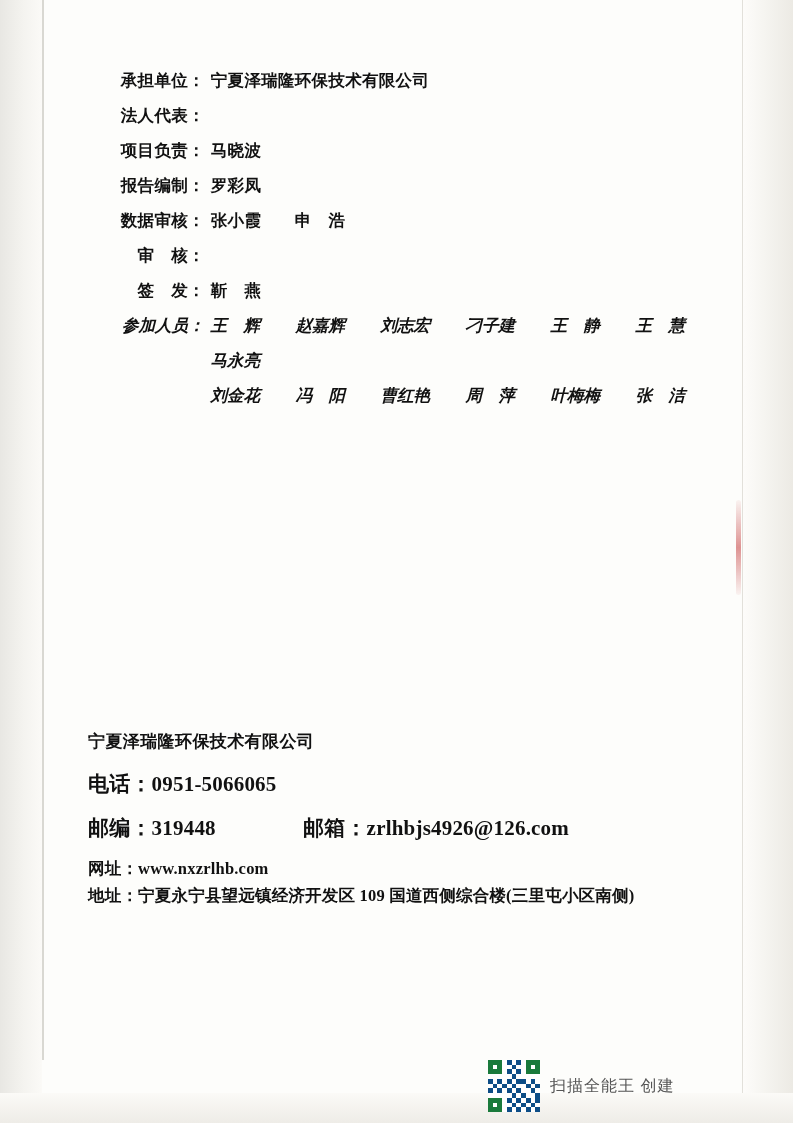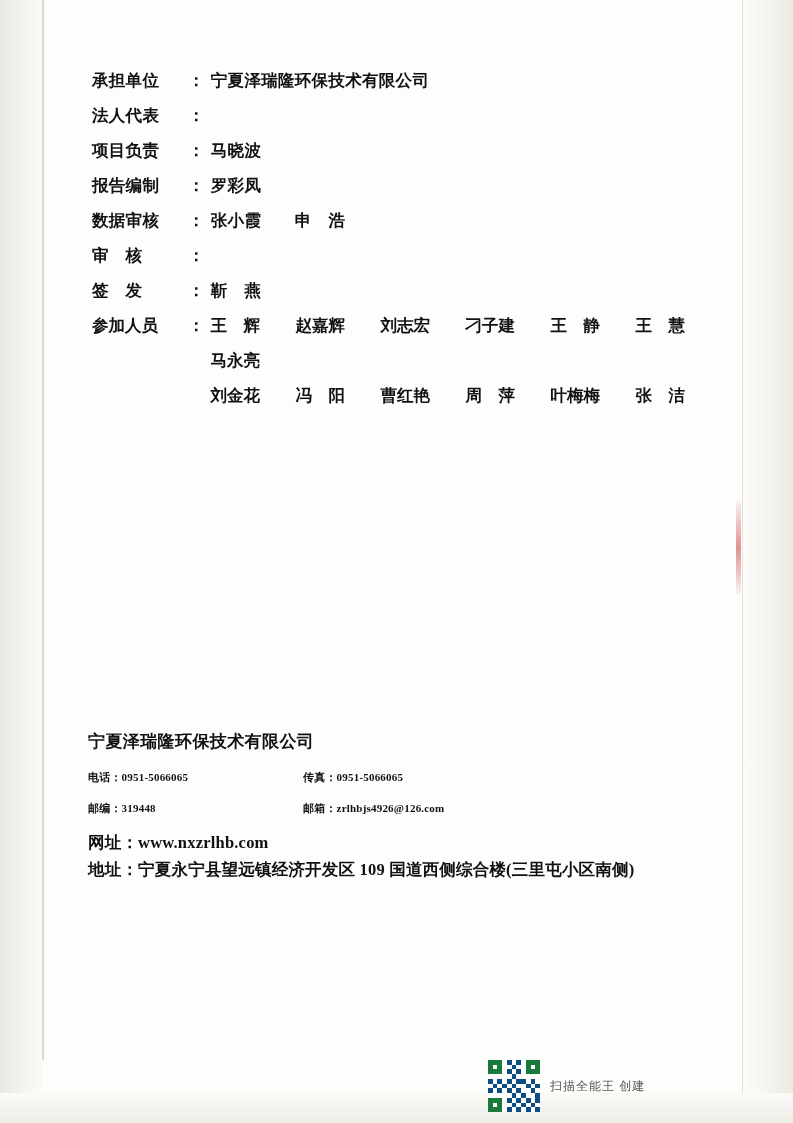--- a/index.html
+++ b/index.html
@@ -90,34 +90,36 @@
     white-space: nowrap;
   }
   .credit-label {
     width: 96px;
     flex: 0 0 96px;
     display: flex;
     justify-content: space-between;
   }
   .credit-label.tight {
     display: block;
+    text-align: right;
   }
   .credit-colon {
     margin-right: 6px;
   }
   .credit-value {
     flex: 1;
   }
 
   .participants-row {
     display: flex;
     align-items: baseline;
     font-size: 16.5px;
     font-weight: bold;
     white-space: nowrap;
+    font-style: italic;
   }
   .participants-names {
     display: flex;
     flex-direction: column;
     gap: 13px;
   }
   .p-line {
     display: flex;
   }
   .p-name {
@@ -134,21 +136,21 @@
     width: 640px;
     font-weight: bold;
   }
   .company-name {
     font-size: 17px;
     letter-spacing: 0.4px;
     margin-bottom: 17px;
   }
   .contact-line {
     display: flex;
-    font-size: 11px;
+    font-size: 21px;
     margin-bottom: 16px;
     letter-spacing: 0.2px;
   }
   .contact-col1 {
     width: 215px;
     flex: 0 0 215px;
   }
   .contact-col2 {
     flex: 1;
   }
@@ -183,21 +185,21 @@
     background: #1a7a3c;
     display: block;
   }
   .qr i.b {
     background: #0d4d86;
   }
   .qr i.o {
     background: transparent;
   }
   .wm-text {
-    font-size: 12px;
+    font-size: 16px;
     color: #555;
     font-family: "Liberation Sans", sans-serif;
     letter-spacing: 1px;
     white-space: nowrap;
   }
 </style>
 </head>
 <body>
 
 <div class="page">
@@ -278,23 +280,20 @@
 
   </div>
 
   <div class="company">
     <div class="company-name">宁夏泽瑞隆环保技术有限公司</div>
 
     <div class="contact-line">
       <span class="contact-col1">
         <span>电话：</span><span>0951-5066065</span>
       </span>
-      <span class="contact-col2">
-        <span>传真：</span><span>0951-5066065</span>
-      </span>
     </div>
 
     <div class="contact-line">
       <span class="contact-col1">
         <span>邮编：</span><span>319448</span>
       </span>
       <span class="contact-col2">
         <span>邮箱：</span><span>zrlhbjs4926@126.com</span>
       </span>
     </div>

